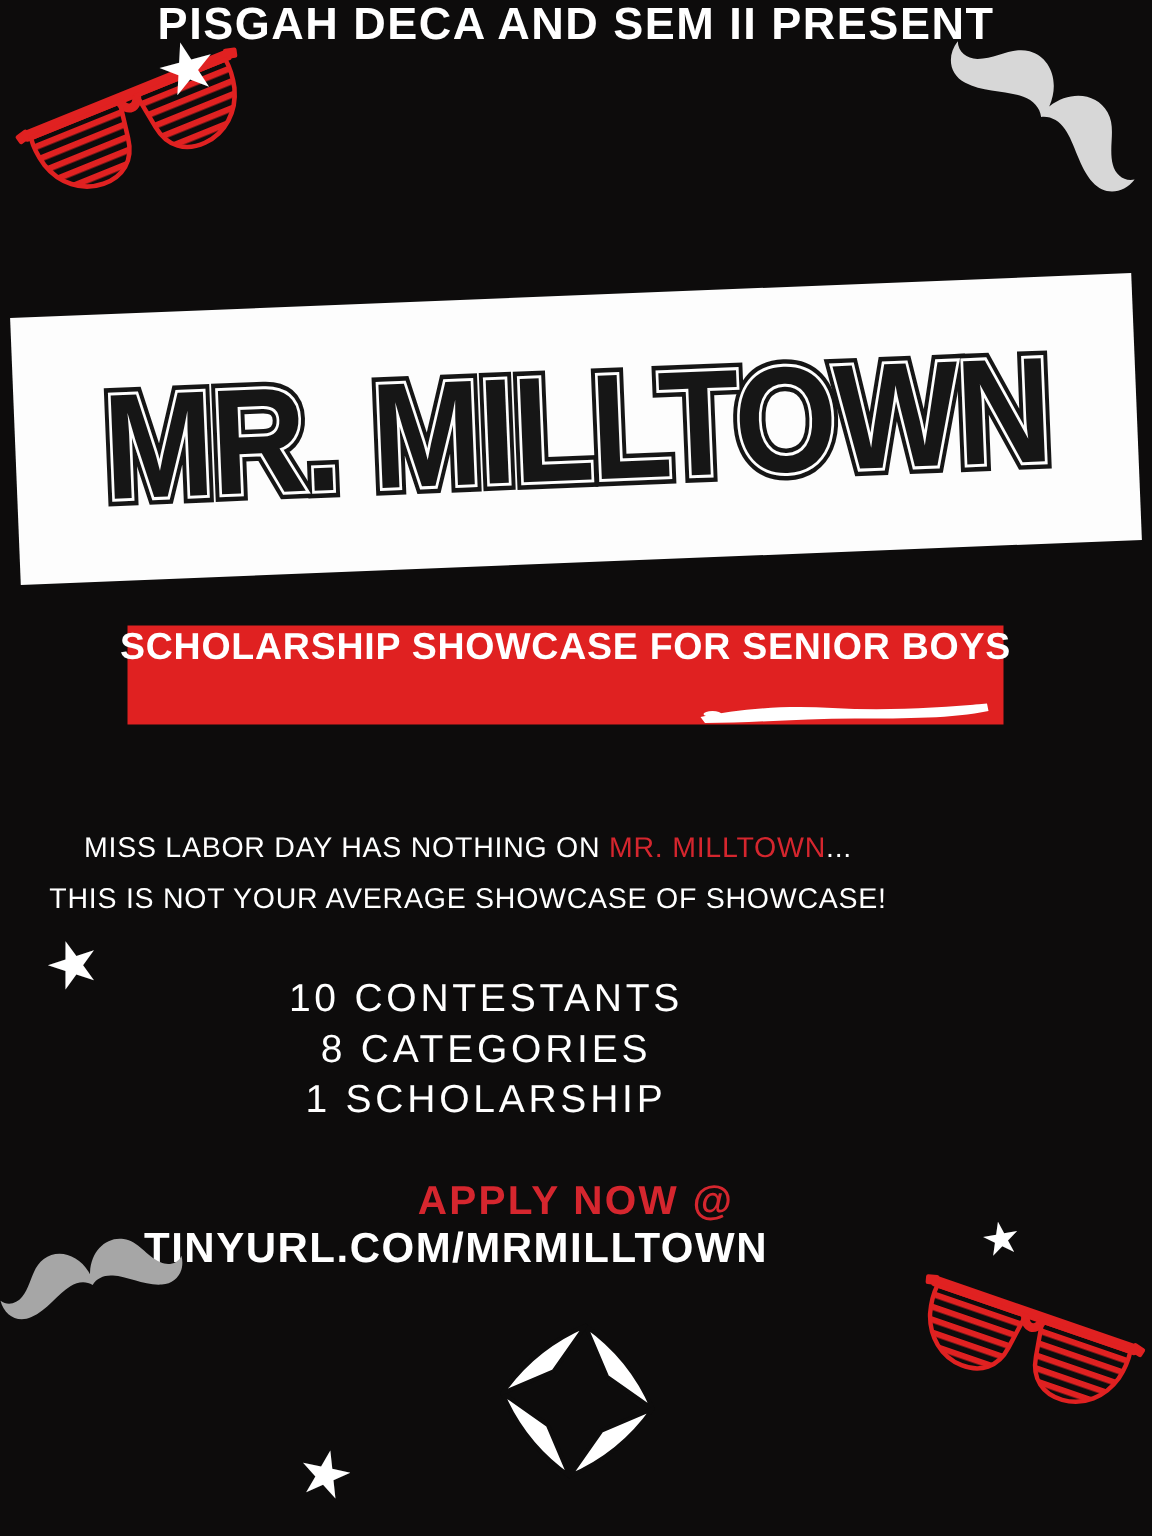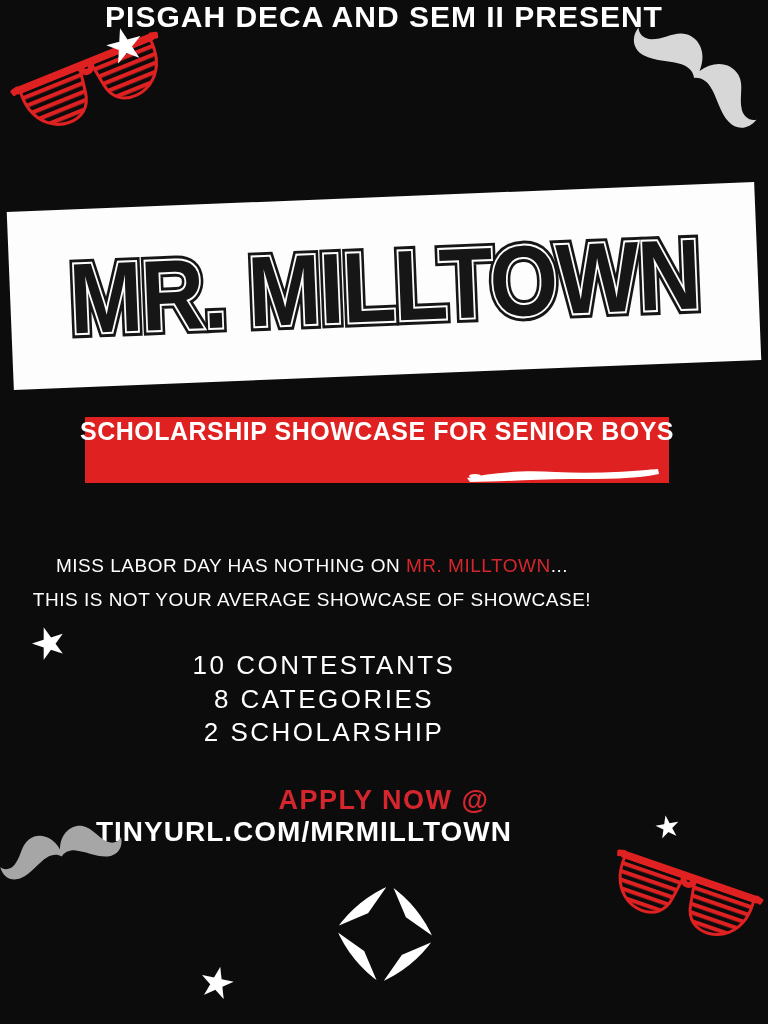--- a/index.html
+++ b/index.html
@@ -117,21 +117,21 @@
   <div class="abs tagline">
     <div><span>MISS LABOR DAY HAS NOTHING ON </span><span class="hl">MR. MILLTOWN</span><span>...</span></div>
     <div>THIS IS NOT YOUR AVERAGE SHOWCASE OF SHOWCASE!</div>
   </div>
 
   <span class="abs star" style="left:30px; top:622px; font-size:42px; transform:rotate(-18deg);">★</span>
 
   <div class="abs stats">
     <div>10 CONTESTANTS</div>
     <div>8 CATEGORIES</div>
-    <div>2 SCHOLARSHIP</div>
+    <div>1 SCHOLARSHIP</div>
   </div>
 
   <div class="abs cta">APPLY NOW @</div>
   <div class="abs url">TINYURL.COM/MRMILLTOWN</div>
 
   <div class="abs" style="left:-4px; top:822px; width:128px; transform:rotate(-14deg);">
     <svg viewBox="0 0 140 60" width="128" height="55">
       <path fill="var(--gray)" d="M70,30 C66,14 52,6 40,11 C30,15 27,27 18,34 C13,38 6,38 2,33 C2,44 10,52 21,50 C33,48 44,38 54,35 C60,33 66,34 70,38 C74,34 80,33 86,35 C96,38 107,48 119,50 C130,52 138,44 138,33 C134,38 127,38 122,34 C113,27 110,15 100,11 C88,6 74,14 70,30 Z"></path>
     </svg>
   </div>

